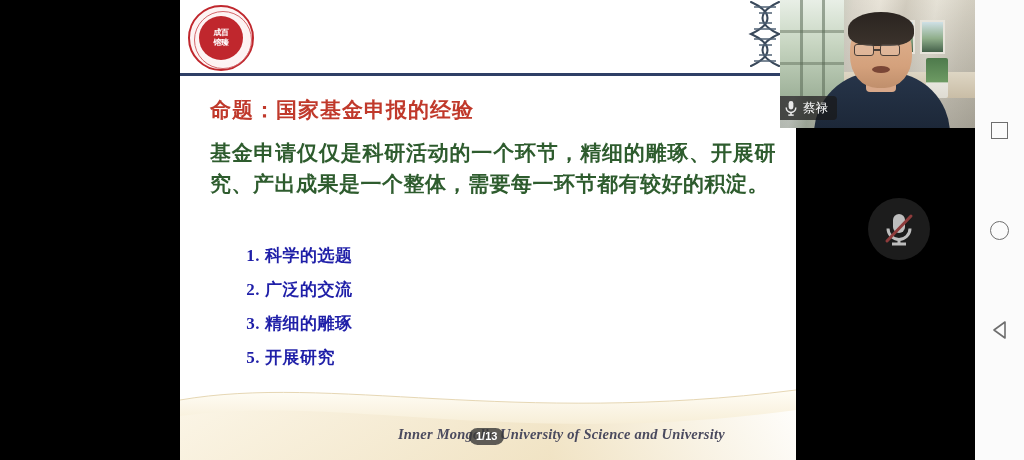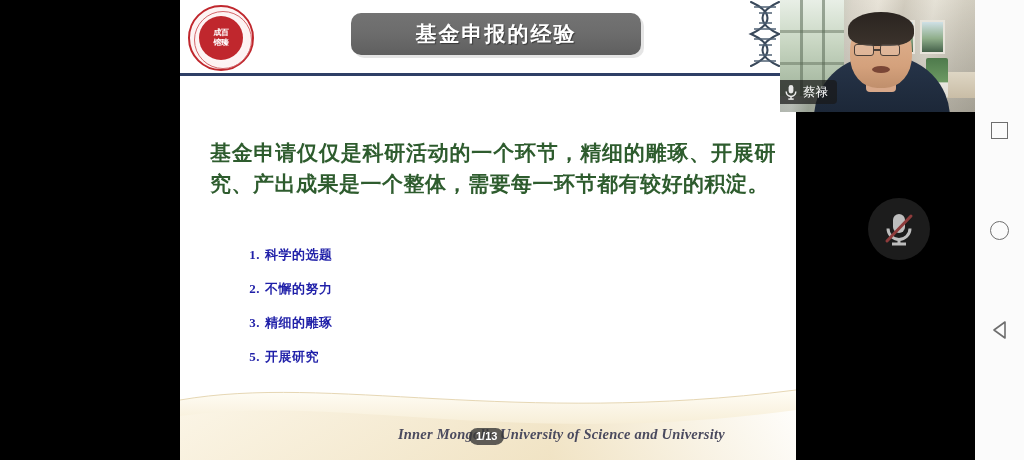--- a/index.html
+++ b/index.html
@@ -113,21 +113,21 @@
     letter-spacing: 0.5px;
     text-align: justify;
     font-family: "DejaVu Sans", sans-serif;
   }
   .list {
     position: absolute; left: 58px; top: 162px;
     list-style: none;
   }
   .list-item {
     color: #1f1fa8;
-    font-size: 13px;
+    font-size: 17px;
     font-weight: bold;
     height: 34px;
     line-height: 34px;
     letter-spacing: 0.5px;
     white-space: nowrap;
     font-family: "DejaVu Sans", sans-serif;
   }
   .list-num {
     display: inline-block;
     min-width: 22px;
@@ -167,21 +167,21 @@
   
   .right-panel {
     position: absolute; left: 796px; top: 0;
     width: 179px; height: 460px;
     background: #000;
   }
 
   
   .video-tile {
     position: absolute; left: 780px; top: 0;
-    width: 196px; height: 112px;
+    width: 196px; height: 128px;
     overflow: hidden;
     background: #101418;
   }
   .video-bg {
     position: absolute; inset: 0;
     background:
       linear-gradient(180deg, rgba(255,255,255,0.06) 0%, rgba(0,0,0,0.18) 100%),
       linear-gradient(100deg,
         #cfd6cd 0%, #dde3da 14%, #b9c4b3 22%,
         #d9d4c8 34%, #e7e2d6 46%,
@@ -317,23 +317,20 @@
   <div class="letterbox-left"></div>
 
   <div class="slide">
 
     <div class="slide-header">
       <div class="seal">
         <div class="seal-ring"></div>
         <div class="seal-inner">成百<br>镕臻</div>
       </div>
 
-      <div class="title-plaque">
-        <span class="title-plaque-text">基金申报的经验</span>
-      </div>
 
       <svg class="dna" viewBox="0 0 46 76">
         <g stroke="#2f3f52" stroke-width="2.1" fill="none" stroke-linecap="round">
           <path d="M8 2 C30 12, 30 24, 8 34 C30 44, 30 56, 8 66"></path>
           <path d="M36 2 C14 12, 14 24, 36 34 C14 44, 14 56, 36 66"></path>
         </g>
         <g stroke="#46586c" stroke-width="1.5">
           <line x1="11" y1="7" x2="33" y2="7"></line>
           <line x1="16" y1="13" x2="29" y2="13"></line>
           <line x1="16" y1="23" x2="29" y2="23"></line>
@@ -343,29 +340,30 @@
           <line x1="16" y1="55" x2="29" y2="55"></line>
           <line x1="11" y1="61" x2="33" y2="61"></line>
         </g>
       </svg>
 
       <div class="header-rule"></div>
     </div>
 
     <div class="slide-body">
 
+      <div class="proposition">命题：国家基金申报的经验</div>
 
       <div class="paragraph">基金申请仅仅是科研活动的一个环节，精细的雕琢、开展研究、产出成果是一个整体，需要每一环节都有较好的积淀。</div>
 
       <ul class="list">
         <li class="list-item">
           <span class="list-num">1.</span><span class="list-label">科学的选题</span>
         </li>
         <li class="list-item">
-          <span class="list-num">2.</span><span class="list-label">不懈的努力</span>
+          <span class="list-num">2.</span><span class="list-label">广泛的交流</span>
         </li>
         <li class="list-item">
           <span class="list-num">3.</span><span class="list-label">精细的雕琢</span>
         </li>
         <li class="list-item">
           <span class="list-num">5.</span><span class="list-label">开展研究</span>
         </li>
       </ul>
     </div>
 

